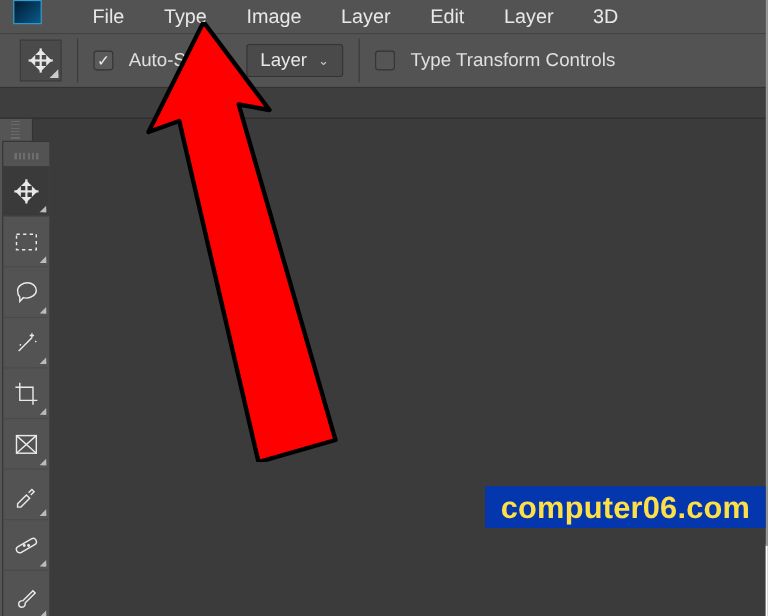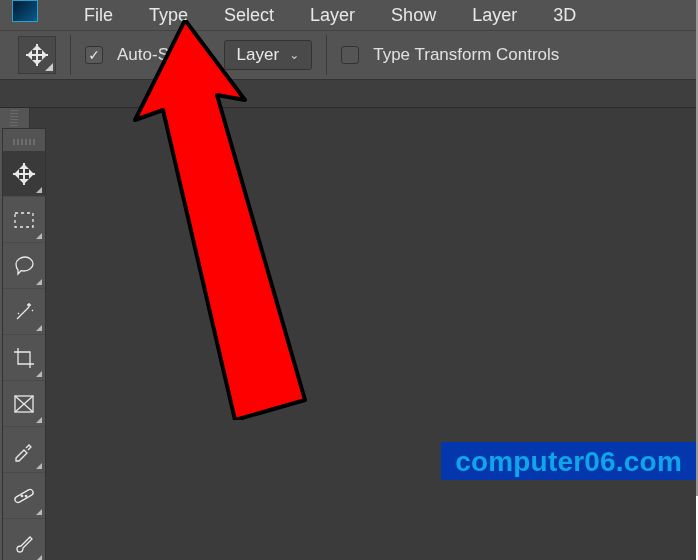--- a/index.html
+++ b/index.html
@@ -180,41 +180,41 @@
     left:125px; top:20px;
     width:200px; height:400px;
     z-index:20;
     pointer-events:none;
   }
   
   .watermark-bar {
     position:absolute;
     right:0; bottom:14px;
     background:#0436ad;
-    color:#0ea5e9;
+    color:#fde047;
     font-family: Verdana, Geneva, sans-serif;
     font-weight:bold;
     font-size:28px;
     padding:4px 14px 2px;
     z-index:30;
     letter-spacing:.2px;
   }
 </style>
 </head>
 <body>
 
 <div class="app">
 
   <div class="menubar">
     <div class="app-logo"></div>
     <div class="menu-item">File</div>
     <div class="menu-item">Type</div>
-    <div class="menu-item">Select</div>
+    <div class="menu-item">Image</div>
     <div class="menu-item">Layer</div>
-    <div class="menu-item">Show</div>
+    <div class="menu-item">Edit</div>
     <div class="menu-item">Layer</div>
     <div class="menu-item">3D</div>
   </div>
 
   <div class="optionsbar">
     <div class="tool-indicator">
       <div class="move-glyph">
         <span class="bar-h"></span>
           <span class="bar-v"></span>
         <span class="arr up"></span>

